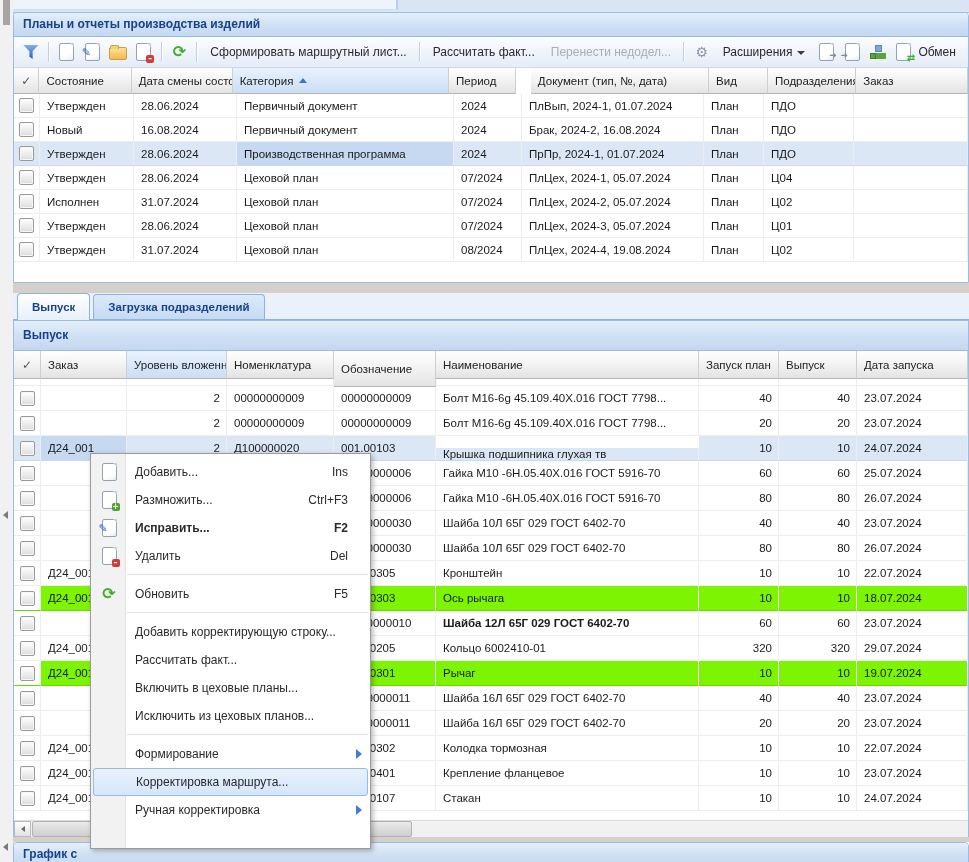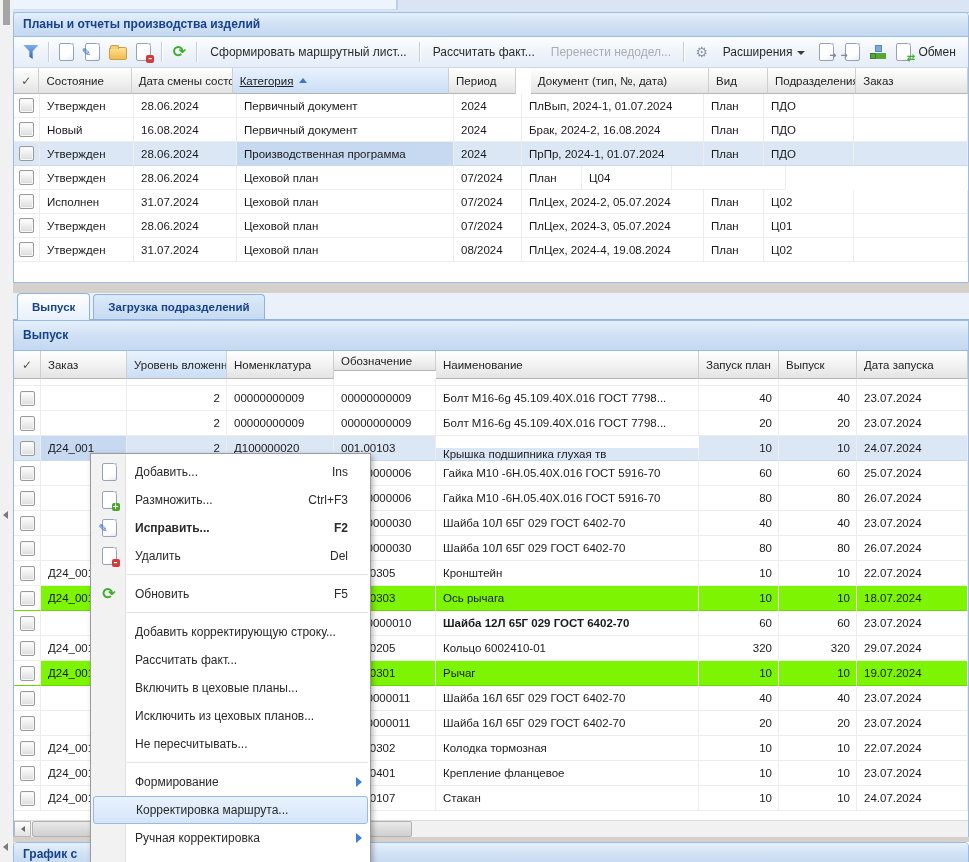--- a/index.html
+++ b/index.html
@@ -193,21 +193,21 @@
         <div class="ghead" style="height: 26px;">
           <div class="hcell check" style="width: 26px; height: 26px;">
             <span>✓</span>
           </div>
           <div class="hcell" style="width: 94px; height: 26px;">
             <span>Состояние</span>
           </div>
           <div class="hcell" style="width: 103px; height: 26px;">
             <span>Дата смены состояния</span>
           </div>
-          <div class="hcell sorted" style="width: 221px; height: 26px; text-decoration: underline;">
+          <div class="hcell sorted" style="width: 221px; height: 26px;">
             <span>Категория</span>
             <span class="sort-asc"></span>
           </div>
           <div class="hcell" style="width: 68px; height: 26px;">
             <span>Период</span>
           </div>
           <div class="hcell" style="width: 182px; height: 26px; margin-left: 15px;">
             <span>Документ (тип, №, дата)</span>
           </div>
           <div class="hcell" style="width: 60px; height: 26px;">
@@ -315,20 +315,23 @@
             <span>Утвержден</span>
           </div>
           <div class="cell" style="width: 103px;">
             <span>28.06.2024</span>
           </div>
           <div class="cell" style="width: 217px;">
             <span>Цеховой план</span>
           </div>
           <div class="cell" style="width: 68px;">
             <span>07/2024</span>
+          </div>
+          <div class="cell" style="width: 182px;">
+            <span>ПлЦех, 2024-1, 05.07.2024</span>
           </div>
           <div class="cell" style="width: 60px;">
             <span>План</span>
           </div>
           <div class="cell" style="width: 90px;">
             <span>Ц04</span>
           </div>
           <div class="cell" style="width: 114px;">
             <span></span>
           </div>
@@ -439,21 +442,21 @@
           </div>
           <div class="hcell" style="width: 86px; height: 28px;">
             <span>Заказ</span>
           </div>
           <div class="hcell sorted" style="width: 100px; height: 28px;">
             <span>Уровень вложенности</span>
           </div>
           <div class="hcell" style="width: 107px; height: 28px;">
             <span>Номенклатура</span>
           </div>
-          <div class="hcell" style="width: 102px; height: 20px;">
+          <div class="hcell" style="width: 102px; height: 36px;">
             <span>Обозначение</span>
           </div>
           <div class="hcell" style="width: 263px; height: 28px;">
             <span>Наименование</span>
           </div>
           <div class="hcell" style="width: 80px; height: 28px;">
             <span>Запуск план</span>
           </div>
           <div class="hcell" style="width: 78px; height: 28px;">
             <span>Выпуск</span>
@@ -1037,23 +1040,20 @@
         </div>
         <div class="mi">
           <span class="lab">Рассчитать факт...</span>
         </div>
         <div class="mi">
           <span class="lab">Включить в цеховые планы...</span>
         </div>
         <div class="mi">
           <span class="lab">Исключить из цеховых планов...</span>
         </div>
-        <div class="mi">
-          <span class="lab">Не пересчитывать...</span>
-        </div>
         <div class="msep"></div>
         <div class="mi">
           <span class="lab">Формирование</span>
           <span class="subarr"></span>
         </div>
         <div class="mi hover">
           <span class="lab">Корректировка маршрута...</span>
         </div>
         <div class="mi">
           <span class="lab">Ручная корректировка</span>

